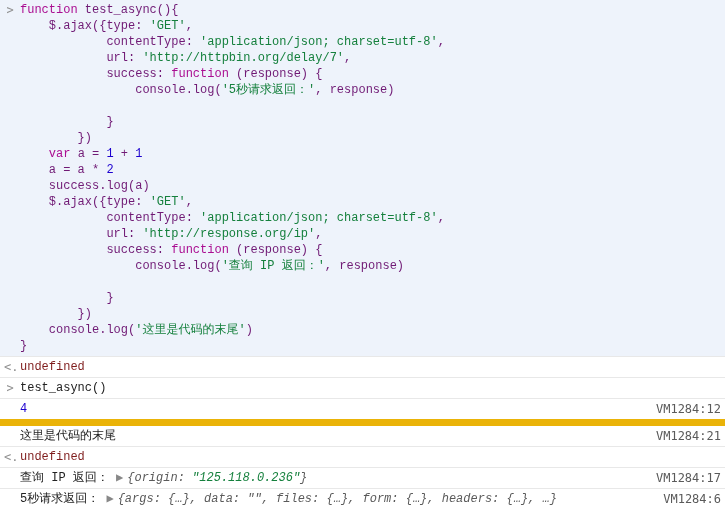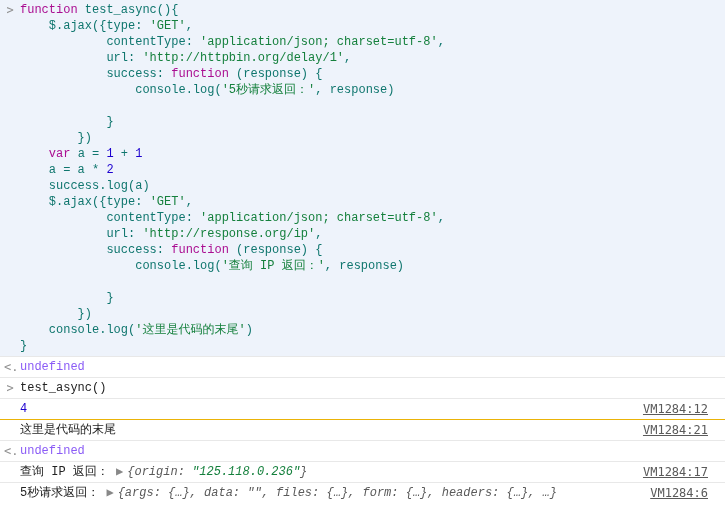--- a/index.html
+++ b/index.html
@@ -7,39 +7,39 @@
   .row{border-top:1px solid #e8e8e8;position:relative;padding:2px 4px 2px 20px}
   .row:first-child{border-top:none}
   .gutter-icon{position:absolute;left:4px;top:2px;color:#909090;width:12px;text-align:center;font-family:Menlo,Consolas,monospace}
   .input-row{background:#eef3fb}
   .output-row{background:#fff}
   .code-block{white-space:pre}
   .kw{color:#aa0d91}
   .str{color:#15803d}
   .num{color:#1c00cf}
   .fn{color:#aa0d91}
-  .undef{color:#8b5cf6}
-  .ident{color:#0f766e}
-  .src-link{position:absolute;right:17px;top:2px;color:#5a5a5a;text-decoration:underline;font-family:Menlo,Consolas,monospace;cursor:pointer}
+  .undef{color:#7f1d1d}
+  .ident{color:#701a75}
+  .src-link{position:absolute;right:4px;top:2px;color:#5a5a5a;font-family:Menlo,Consolas,monospace;cursor:pointer}
   .obj-italic{font-style:italic;color:#5a5a5a}
   .tri{display:inline-block;color:#888;margin-right:4px}
-  .log-line{position:relative;padding:2px 80px 2px 20px;border-top:1px solid #eab308}
+  .log-line{position:relative;padding:2px 80px 2px 20px;border-top:7px solid #eab308}
   .log-line:first-child{border-top:none}
 </style>
 </head>
 <body>
 
 <div class="console">
 
   <div class="row input-row">
     <span class="gutter-icon">&gt;</span>
     <div class="code-block" id="code-block"><span class="kw">function </span><span class="ident">test_async</span><span class="ident">(){</span>
 <span class="ident">    $.ajax({type: </span><span class="str">'GET'</span><span class="ident">,</span>
 <span class="ident">            contentType: </span><span class="str">'application/json; charset=utf-8'</span><span class="ident">,</span>
-<span class="ident">            url: </span><span class="str">'http://httpbin.org/delay/1'</span><span class="ident">,</span>
+<span class="ident">            url: </span><span class="str">'http://httpbin.org/delay/7'</span><span class="ident">,</span>
 <span class="ident">            success: </span><span class="fn">function </span><span class="ident">(response) {</span>
 <span class="ident">                console.log(</span><span class="str">'5秒请求返回：'</span><span class="ident">, response)</span>
 
 <span class="ident">            }</span>
 <span class="ident">        })</span>
 <span>    </span><span class="kw">var </span><span class="ident">a = </span><span class="num">1</span><span class="ident"> + </span><span class="num">1</span>
 <span class="ident">    a = a * </span><span class="num">2</span>
 <span class="ident">    success.log(a)</span>
 <span class="ident">    $.ajax({type: </span><span class="str">'GET'</span><span class="ident">,</span>
 <span class="ident">            contentType: </span><span class="str">'application/json; charset=utf-8'</span><span class="ident">,</span>

